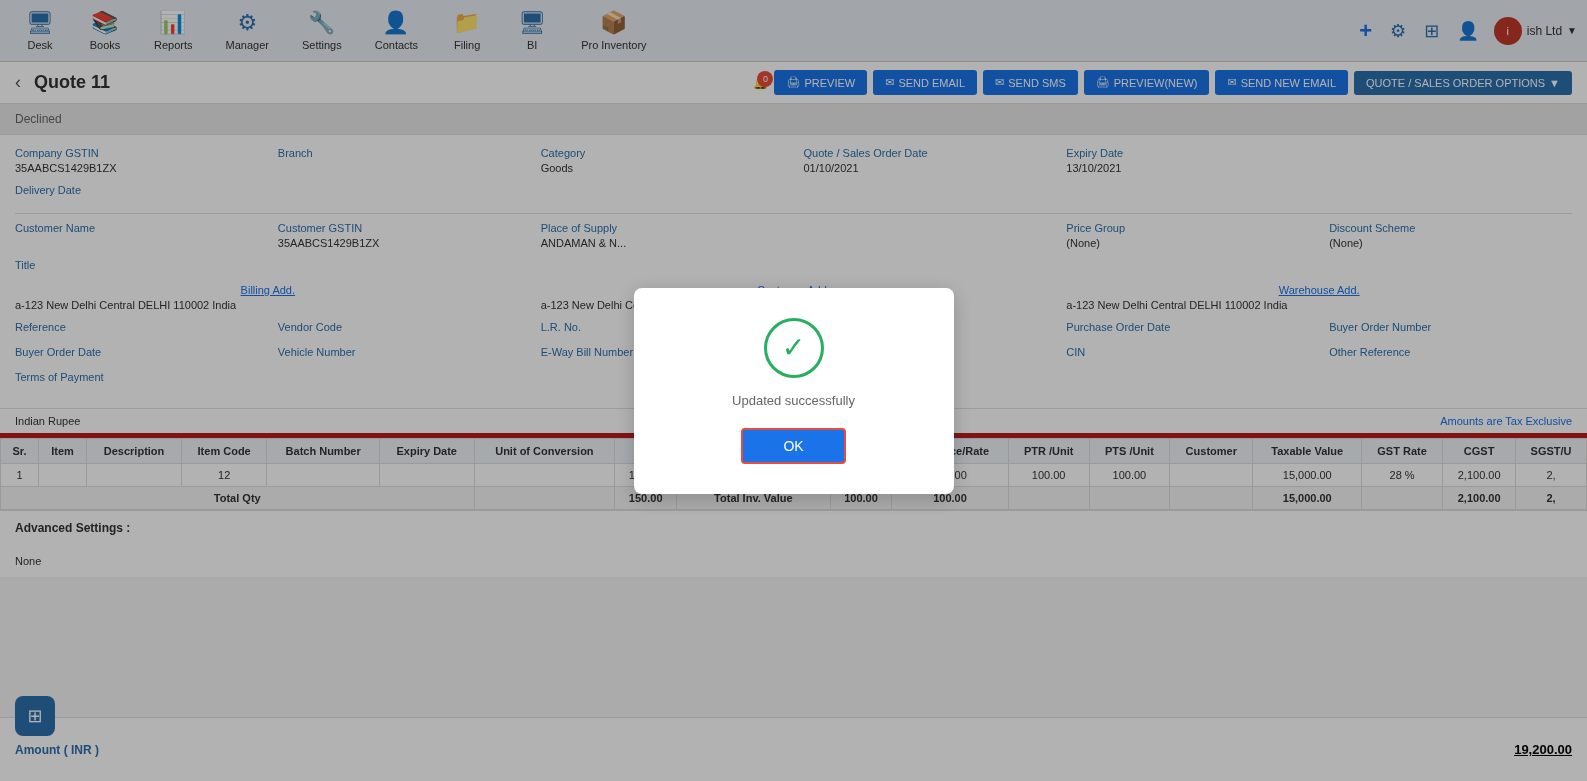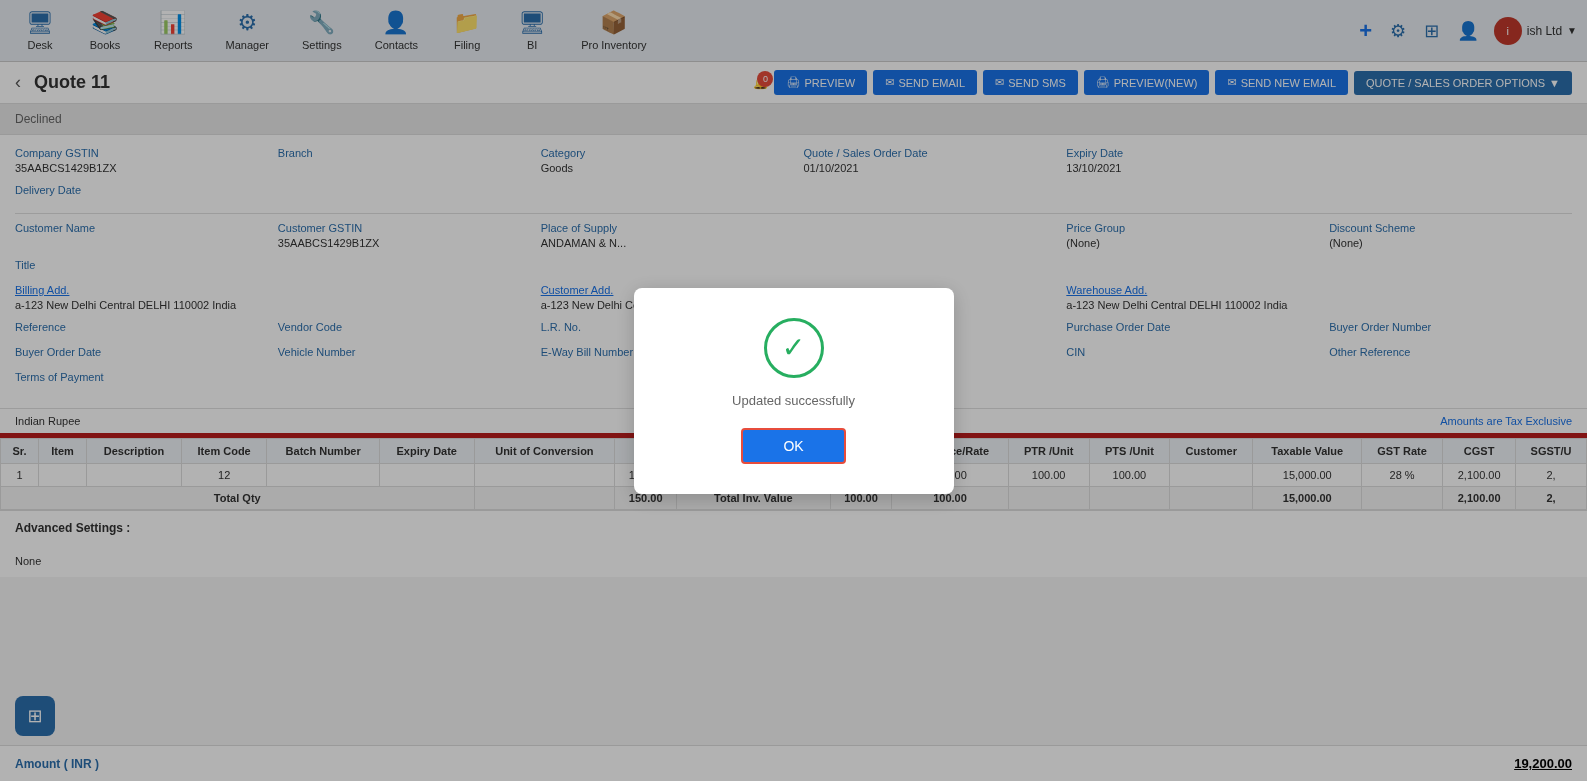--- a/index.html
+++ b/index.html
@@ -138,20 +138,21 @@
     }
     .form-field .value {
       font-size: 11px;
       color: #333;
     }
     .form-field .link {
       color: #1a73e8;
       text-decoration: underline;
       cursor: pointer;
       font-size: 11px;
+      text-align: center;
     }
     .separator { border: none; border-top: 1px solid #e0e0e0; margin: 8px 0; }
 
     
     .table-header-bar {
       display: flex;
       justify-content: space-between;
       align-items: center;
       padding: 6px 15px;
       background: white;
@@ -193,21 +194,21 @@
       border-top: 1px solid #ddd;
     }
     .advanced-settings .section-title { font-weight: bold; font-size: 12px; margin-bottom: 20px; }
     .advanced-settings .value { font-size: 11px; color: #333; }
 
     
     .amount-footer {
       display: flex;
       justify-content: space-between;
       align-items: center;
-      padding: 10px 15px;
+      padding: 24px 15px;
       background: white;
       border-top: 1px solid #ddd;
       position: fixed;
       bottom: 0;
       left: 0;
       right: 0;
     }
     .amount-footer .amount-label { font-size: 12px; color: #2c6fad; font-weight: bold; }
     .amount-footer .amount-value { font-size: 13px; font-weight: bold; color: #000000; text-decoration: underline; }
 

